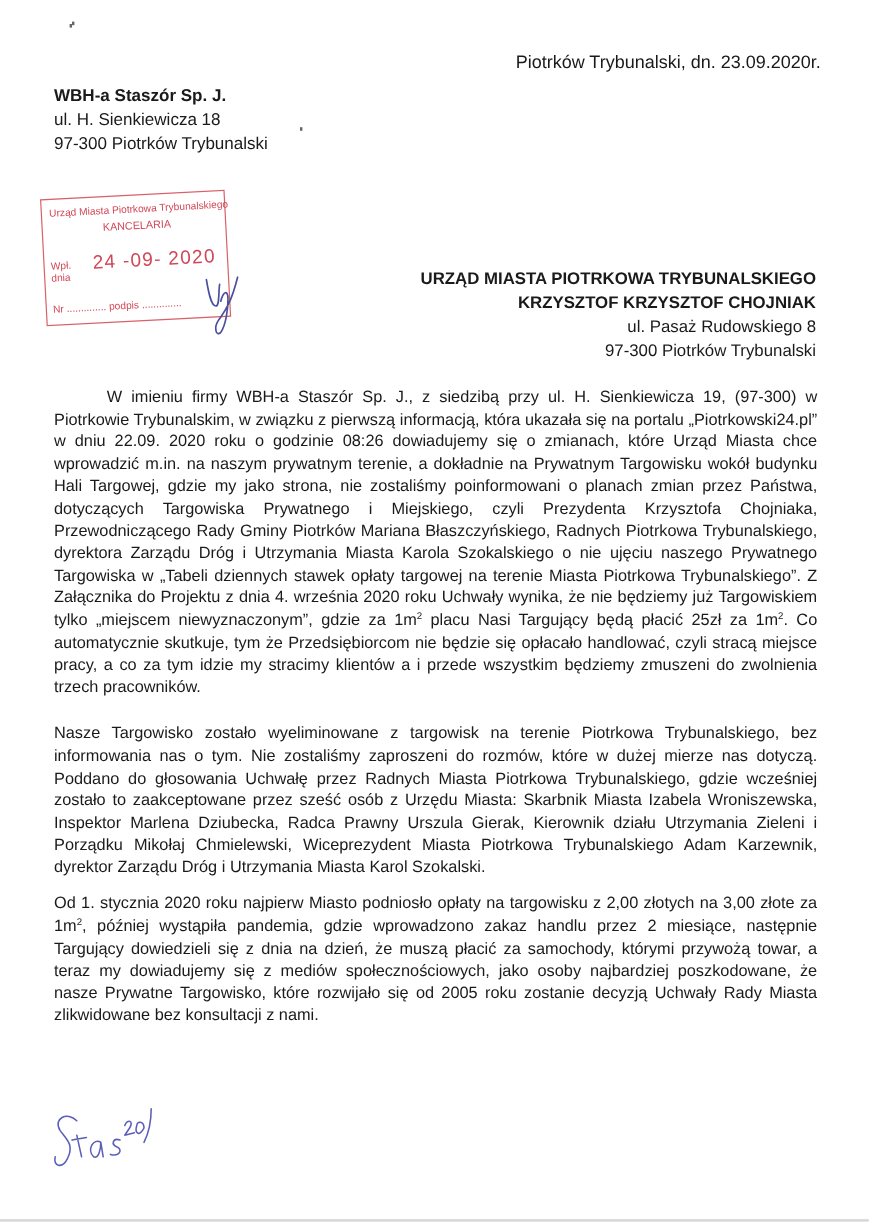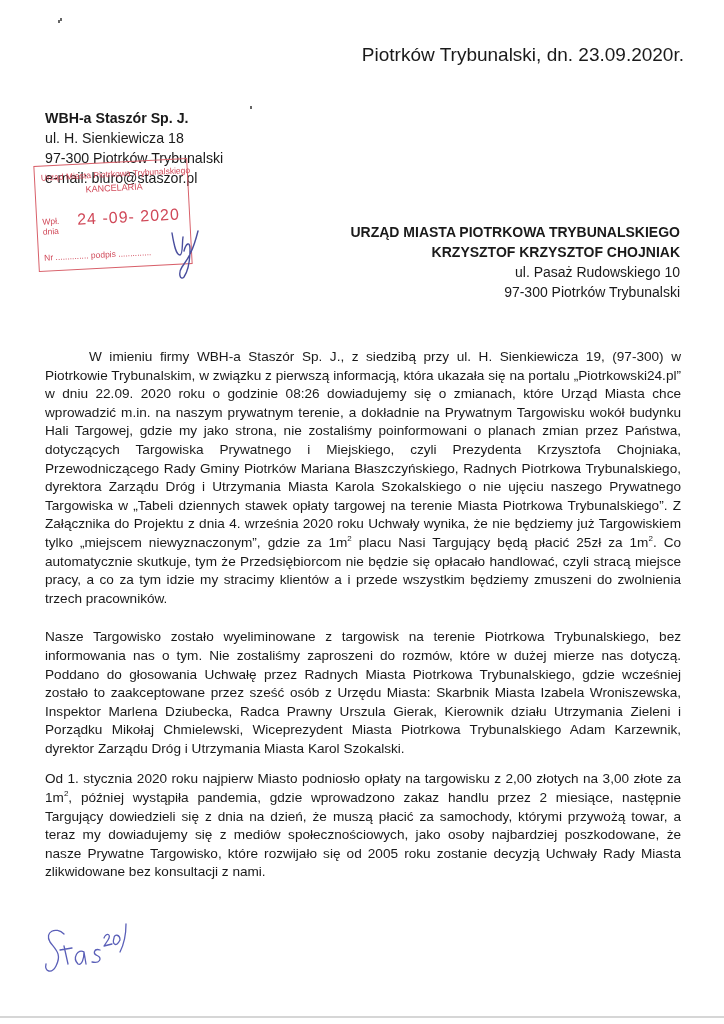--- a/index.html
+++ b/index.html
@@ -1,35 +1,35 @@
 <!DOCTYPE html>
 <html><head>
 <meta charset="utf-8">
 <style>
   html, body { margin:0; padding:0; background:#ffffff; }
   body { width:724px; height:1024px; position:relative; overflow:hidden;
          font-family:"Liberation Sans", sans-serif; color:#1a1a1a; }
   .page { position:absolute; left:0; top:0; width:724px; height:1024px; background:#fff; }
-  .date { position:absolute; right:40px; top:44px; font-size:19px;padding-left:24px; }
+  .date { position:absolute; right:40px; top:44px; font-size:15px;padding-left:24px; }
   .sender { position:absolute; left:45px; top:70px; font-size:14.2px; line-height:20px; }
-  .sender .name { font-weight:bold;margin-top:38px; }
+  .sender .name { font-weight:bold; }
   .stamp { position:absolute; left:36px; top:162px; width:152px; height:104px;
            border:1.5px solid #d8606a; transform:rotate(-3deg); color:#d04858;
            font-size:8.5px; }
   .stamp .s1 { position:absolute; left:6px; top:6px; white-space:nowrap; }
   .stamp .s2 { position:absolute; left:50px; top:20px; font-size:9px; }
   .stamp .s3 { position:absolute; left:5px; top:50px; line-height:10px; }
   .stamp .s4 { position:absolute; left:40px; top:46px; font-size:16px; letter-spacing:1px;
                font-family:"Liberation Sans Narrow","Liberation Sans", sans-serif; }
   .stamp .s5 { position:absolute; left:5px; top:86px; white-space:nowrap; font-size:8.5px; }
   .sig-initials { position:absolute; left:168px; top:225px; }
   .recipient { position:absolute; right:44px; top:222px; text-align:right;
                font-size:14px; line-height:20px; }
   .recipient .b { font-weight:bold; }
-  .body { position:absolute; left:45px; top:348px; width:636px;
+  .body { position:absolute; left:45px; top:322px; width:636px;
           font-size:13.6px; line-height:18.6px; text-align:justify; }
   .body p { margin:0 0 12px 0; }
   .body p.first { text-indent:44px; }
   sup { font-size:8px; line-height:0; }
   .signature { position:absolute; left:42px; top:920px; }
   .bottom-line { position:absolute; left:0; right:0; top:1016px; height:2px; background:#d6d6d6; }
   .mark { position:absolute; width:2px; height:3px; background:#666; }
 </style>
 </head>
 <body>
@@ -39,42 +39,41 @@
   <span class="mark" style="left:58px;top:20px;"></span>
   <span class="mark" style="left:60px;top:18px;"></span>
   <span class="mark" style="left:250px;top:106px;"></span>
 
   <div class="date">Piotrków Trybunalski, dn. 23.09.2020r.</div>
 
   <div class="sender">
     <div class="name">WBH-a Staszór Sp. J.</div>
     <div>ul. H. Sienkiewicza 18</div>
     <div>97-300 Piotrków Trybunalski</div>
-    <div>e-mail: biuro@staszor.pl</div>
   </div>
 
   <div class="stamp">
     <div class="s1">Urząd Miasta Piotrkowa Trybunalskiego</div>
     <div class="s2">KANCELARIA</div>
     <div class="s3">
       <div>Wpł.</div>
       <div>dnia</div>
     </div>
     <div class="s4">24 -09- 2020</div>
     <div class="s5">Nr .............. podpis ..............</div>
   </div>
 
   <svg class="sig-initials" width="34" height="56" viewBox="0 0 34 56">
     <path d="M4 8 C6 20 8 30 12 30 C15 30 14 18 15 12 M16 26 C18 18 22 16 22 24 C22 34 20 46 16 52 C12 56 10 48 14 42 C18 36 24 30 30 6" fill="none" stroke="#4a4f9e" stroke-width="1.4" stroke-linecap="round"></path>
   </svg>
 
   <div class="recipient">
     <div class="b">URZĄD MIASTA PIOTRKOWA TRYBUNALSKIEGO</div>
     <div class="b">KRZYSZTOF KRZYSZTOF CHOJNIAK</div>
-    <div>ul. Pasaż Rudowskiego 10</div>
+    <div>ul. Pasaż Rudowskiego 8</div>
     <div>97-300 Piotrków Trybunalski</div>
   </div>
 
   <div class="body">
     <p class="first"><span>W imieniu firmy WBH-a Staszór Sp. J., z siedzibą przy ul. H. Sienkiewicza 19, (97-300) w Piotrkowie Trybunalskim, w związku z pierwszą informacją, która ukazała się na portalu „Piotrkowski24.pl” w dniu 22.09. 2020 roku o godzinie 08:26 dowiadujemy się o zmianach, które Urząd Miasta chce wprowadzić m.in. na naszym prywatnym terenie, a dokładnie na Prywatnym Targowisku wokół budynku Hali Targowej, gdzie my jako strona, nie zostaliśmy poinformowani o planach zmian przez Państwa, dotyczących Targowiska Prywatnego i Miejskiego, czyli Prezydenta Krzysztofa Chojniaka, Przewodniczącego Rady Gminy Piotrków Mariana Błaszczyńskiego, Radnych Piotrkowa Trybunalskiego, dyrektora Zarządu Dróg i Utrzymania Miasta Karola Szokalskiego o nie ujęciu naszego Prywatnego Targowiska w „Tabeli dziennych stawek opłaty targowej na terenie Miasta Piotrkowa Trybunalskiego”. Z Załącznika do Projektu z dnia 4. września 2020 roku Uchwały wynika, że nie będziemy już Targowiskiem tylko „miejscem niewyznaczonym”, gdzie za 1m</span><sup>2</sup><span> placu Nasi Targujący będą płacić 25zł za 1m</span><sup>2</sup><span>. Co automatycznie skutkuje, tym że Przedsiębiorcom nie będzie się opłacało handlować, czyli stracą miejsce pracy, a co za tym idzie my stracimy klientów a i przede wszystkim będziemy zmuszeni do zwolnienia trzech pracowników.</span></p>
     <p style="margin-top:20px;">Nasze Targowisko zostało wyeliminowane z targowisk na terenie Piotrkowa Trybunalskiego, bez informowania nas o tym. Nie zostaliśmy zaproszeni do rozmów, które w dużej mierze nas dotyczą. Poddano do głosowania Uchwałę przez Radnych Miasta Piotrkowa Trybunalskiego, gdzie wcześniej zostało to zaakceptowane przez sześć osób z Urzędu Miasta: Skarbnik Miasta Izabela Wroniszewska, Inspektor Marlena Dziubecka, Radca Prawny Urszula Gierak, Kierownik działu Utrzymania Zieleni i Porządku Mikołaj Chmielewski, Wiceprezydent Miasta Piotrkowa Trybunalskiego Adam Karzewnik, dyrektor Zarządu Dróg i Utrzymania Miasta Karol Szokalski.</p>
     <p><span>Od 1. stycznia 2020 roku najpierw Miasto podniosło opłaty na targowisku z 2,00 złotych na 3,00 złote za 1m</span><sup>2</sup><span>, później wystąpiła pandemia, gdzie wprowadzono zakaz handlu przez 2 miesiące, następnie Targujący dowiedzieli się z dnia na dzień, że muszą płacić za samochody, którymi przywożą towar, a teraz my dowiadujemy się z mediów społecznościowych, jako osoby najbardziej poszkodowane, że nasze Prywatne Targowisko, które rozwijało się od 2005 roku zostanie decyzją Uchwały Rady Miasta zlikwidowane bez konsultacji z nami.</span></p>
   </div>
 
   <svg class="signature" width="90" height="62" viewBox="0 0 90 62">

